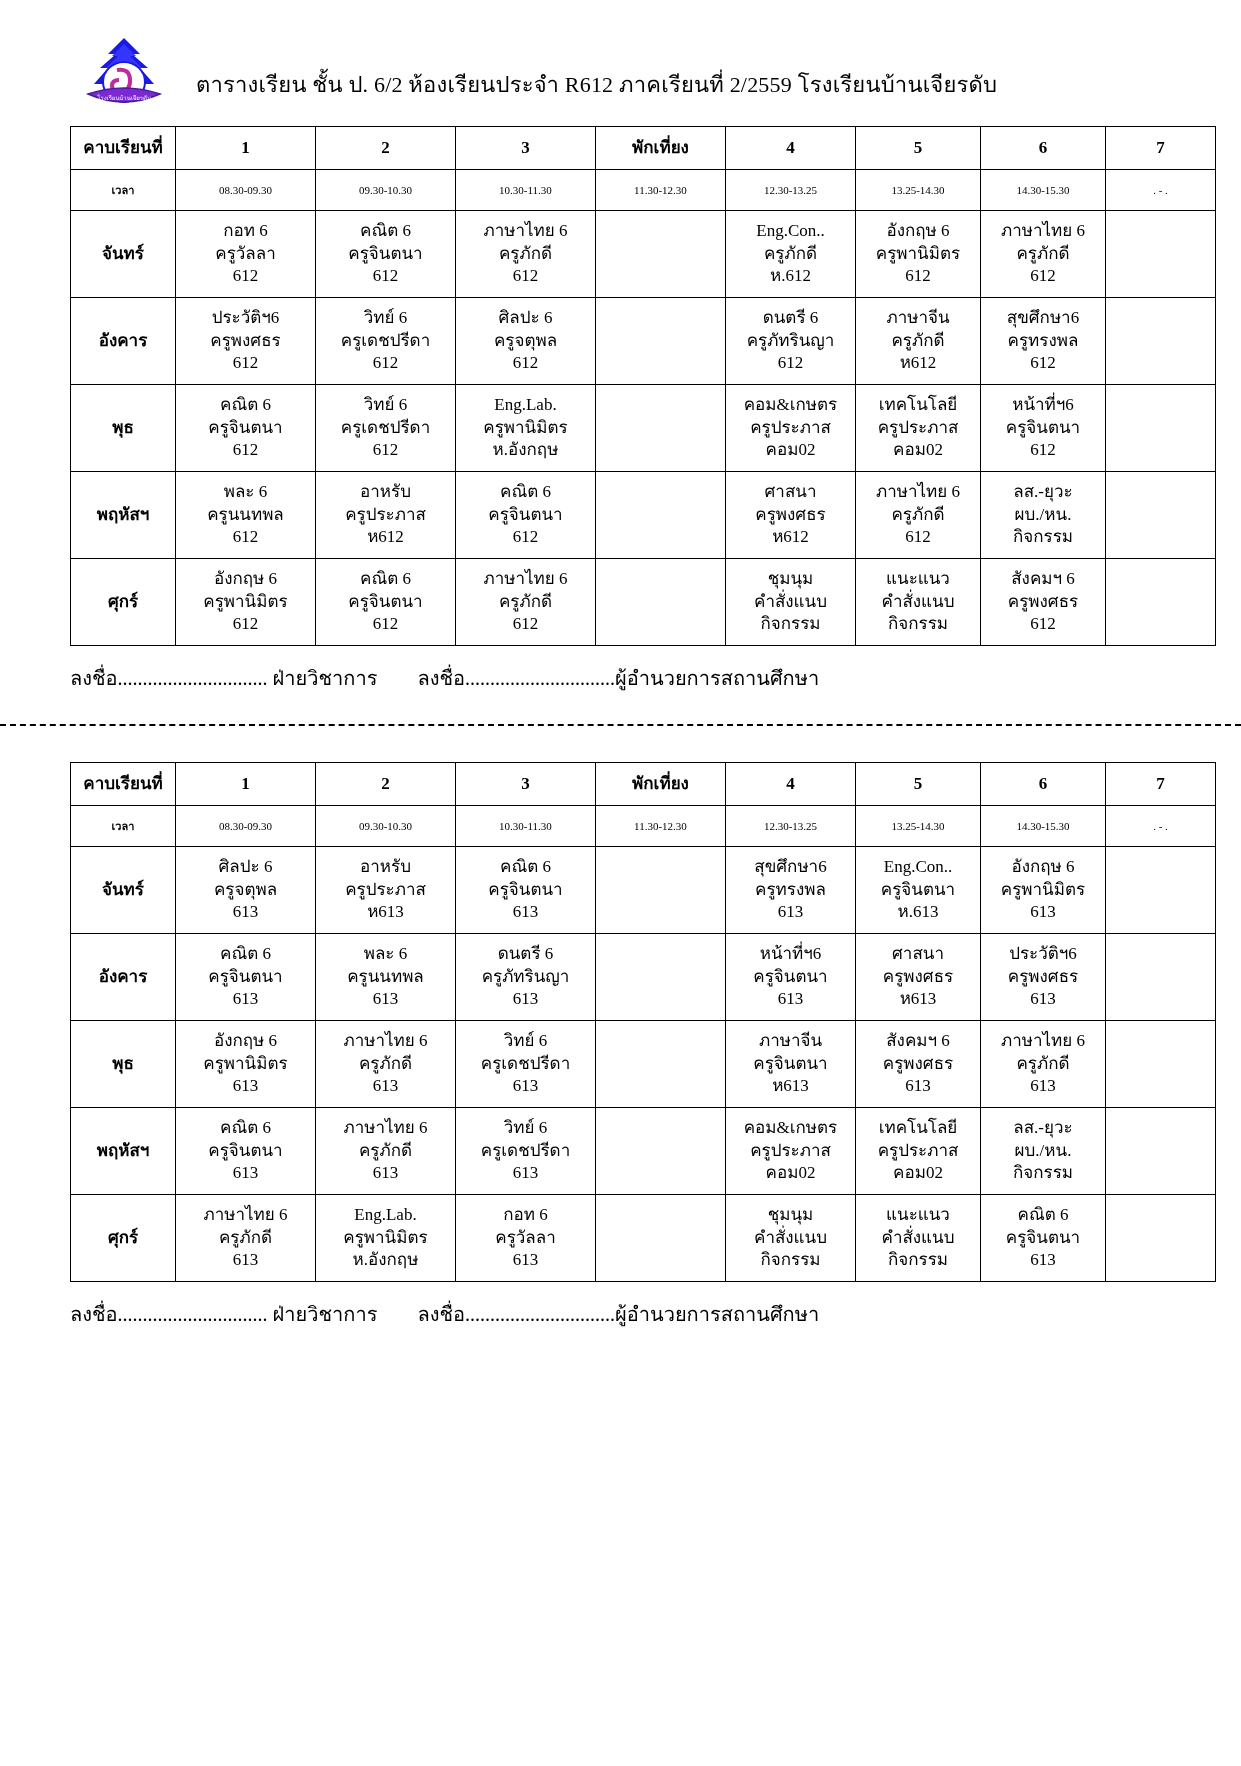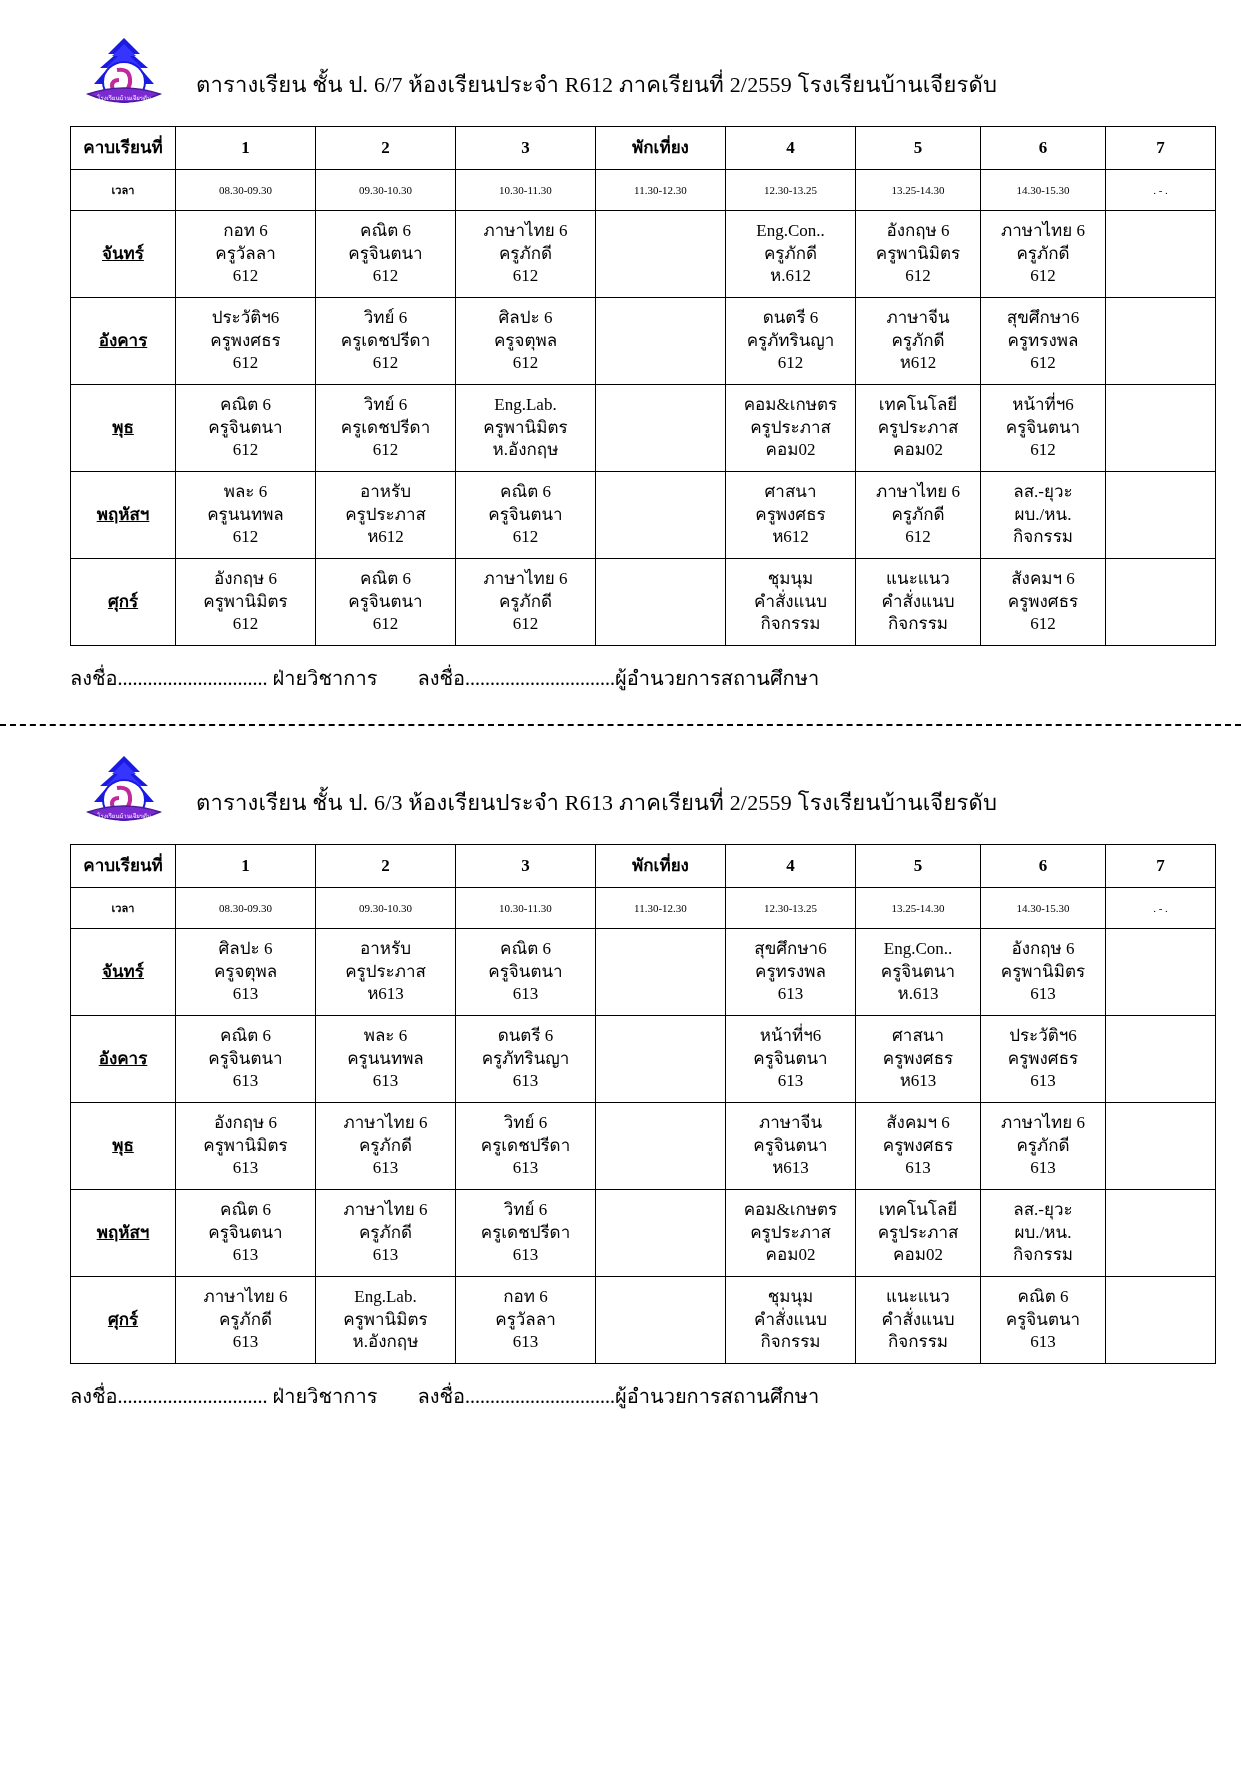--- a/index.html
+++ b/index.html
@@ -68,21 +68,20 @@
   table.schedule tr.time-row td {
     height: 34px;
     font-size: 11px;
   }
   table.schedule tr.day-row td {
     height: 80px;
   }
   td.daycol {
     font-weight: bold;
     font-size: 21px;
-    text-decoration: underline;
   }
   td.col-label { font-size: 16px; font-weight: bold; }
   td.lunch, td.col7 { }
   .cell-lines span { display: block; }
   .cell-lines span.l1 { }
   .cell-lines span.l2 { }
   .cell-lines span.l3 { }
 
   .signline {
     margin: 16px 0 0 10px;
@@ -110,21 +109,21 @@
         <svg width="108" height="82" viewBox="0 0 108 82" xmlns="http://www.w3.org/2000/svg">
           <path d="M54 4 L70 20 L62 20 L78 34 L70 34 L84 50 L24 50 L38 34 L30 34 L46 20 L38 20 Z" fill="#1a1ae0"></path>
           <path d="M54 10 L66 22 L60 22 L72 34 L36 34 L48 22 L42 22 Z" fill="#3535ff"></path>
           <ellipse cx="54" cy="48" rx="21" ry="20" fill="#ffffff" stroke="#1a1ae0" stroke-width="2"></ellipse>
           <path d="M47 36 q12 -2 13 9 q1 11 -9 13 q-8 2 -9 -6 q0 -6 7 -6" fill="none" stroke="#c02a9a" stroke-width="4"></path>
           <path d="M18 60 q36 -12 72 0 q-36 16 -72 0 Z" fill="#7a2ad0"></path>
           <path d="M18 60 q36 -12 72 0 q-36 16 -72 0 Z" fill="none" stroke="#4a1a9a" stroke-width="1.5"></path>
           <text x="54" y="66" font-size="6" fill="#ffffff" text-anchor="middle" font-family="DejaVu Sans, sans-serif">โรงเรียนบ้านเจียรดับ</text>
         </svg>
       </div>
-      <div class="title">ตารางเรียน ชั้น ป. 6/7 ห้องเรียนประจำ R612 ภาคเรียนที่ 2/2559 โรงเรียนบ้านเจียรดับ</div>
+      <div class="title">ตารางเรียน ชั้น ป. 6/2 ห้องเรียนประจำ R612 ภาคเรียนที่ 2/2559 โรงเรียนบ้านเจียรดับ</div>
     </div>
 
     <table class="schedule">
       <colgroup>
         <col style="width:105px">
           <col style="width:140px">
           <col style="width:140px">
         <col style="width:140px">
           <col style="width:130px">
           <col style="width:130px">
@@ -402,34 +401,20 @@
       <span>ลงชื่อ.............................. ฝ่ายวิชาการ</span>
       <span class="gap"></span>
       <span>ลงชื่อ..............................ผู้อำนวยการสถานศึกษา</span>
     </div>
   </div>
 
   <div class="divider"></div>
 
   <div class="sheet sheet-2">
 
-    <div class="header">
-      <div class="logo">
-        <svg width="108" height="82" viewBox="0 0 108 82" xmlns="http://www.w3.org/2000/svg">
-          <path d="M54 4 L70 20 L62 20 L78 34 L70 34 L84 50 L24 50 L38 34 L30 34 L46 20 L38 20 Z" fill="#1a1ae0"></path>
-          <path d="M54 10 L66 22 L60 22 L72 34 L36 34 L48 22 L42 22 Z" fill="#3535ff"></path>
-          <ellipse cx="54" cy="48" rx="21" ry="20" fill="#ffffff" stroke="#1a1ae0" stroke-width="2"></ellipse>
-          <path d="M47 36 q12 -2 13 9 q1 11 -9 13 q-8 2 -9 -6 q0 -6 7 -6" fill="none" stroke="#c02a9a" stroke-width="4"></path>
-          <path d="M18 60 q36 -12 72 0 q-36 16 -72 0 Z" fill="#7a2ad0"></path>
-          <path d="M18 60 q36 -12 72 0 q-36 16 -72 0 Z" fill="none" stroke="#4a1a9a" stroke-width="1.5"></path>
-          <text x="54" y="66" font-size="6" fill="#ffffff" text-anchor="middle" font-family="DejaVu Sans, sans-serif">โรงเรียนบ้านเจียรดับ</text>
-        </svg>
-      </div>
-      <div class="title">ตารางเรียน ชั้น ป. 6/3 ห้องเรียนประจำ R613 ภาคเรียนที่ 2/2559 โรงเรียนบ้านเจียรดับ</div>
-    </div>
 
     <table class="schedule">
       <colgroup>
         <col style="width:105px">
           <col style="width:140px">
           <col style="width:140px">
         <col style="width:140px">
           <col style="width:130px">
           <col style="width:130px">
         <col style="width:125px">

